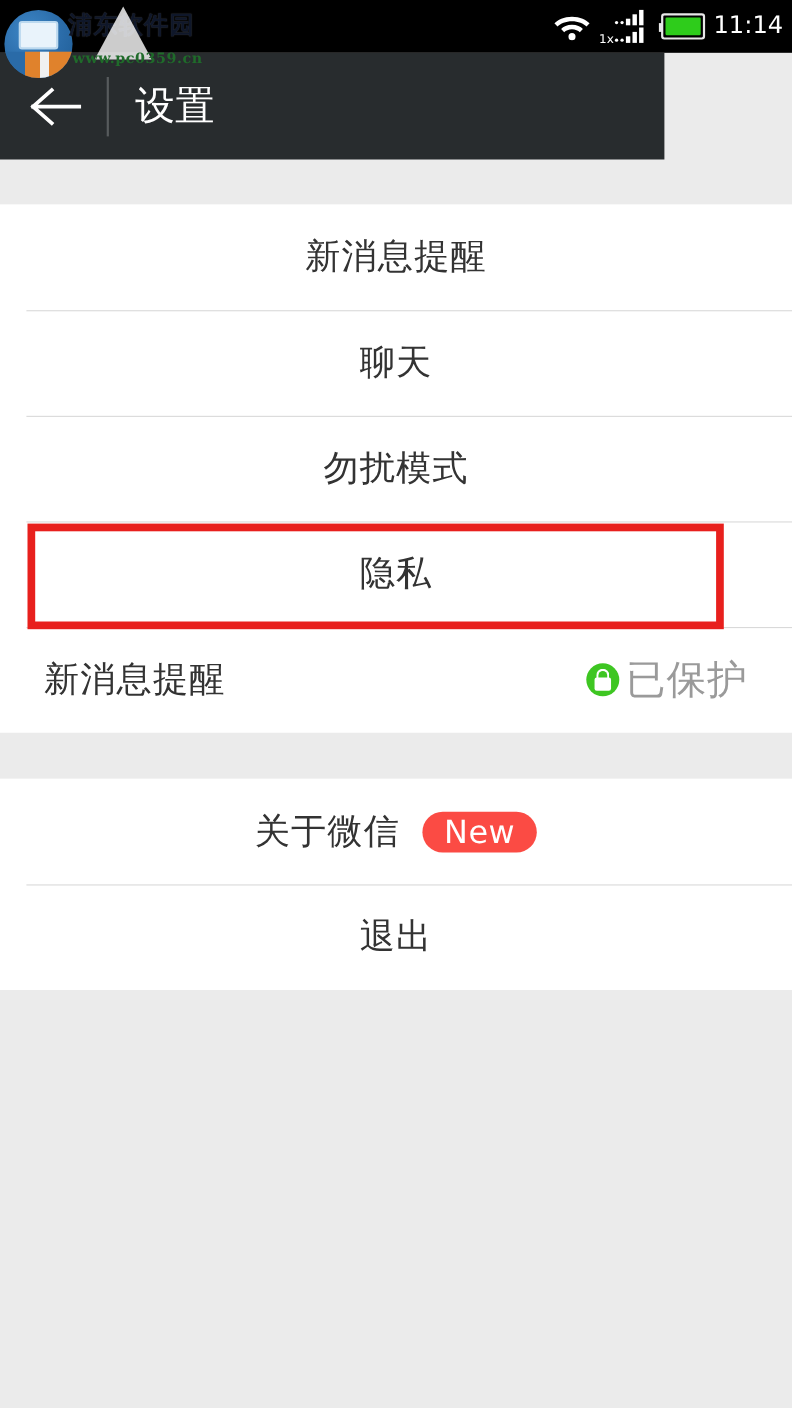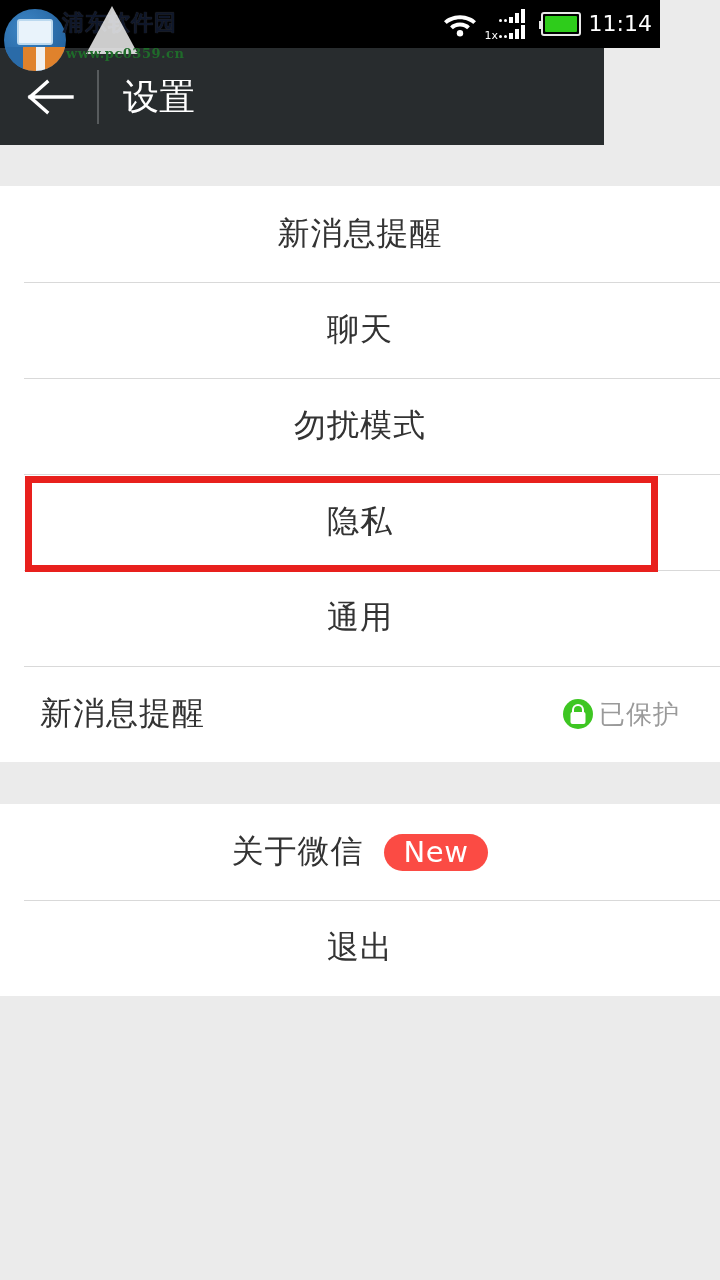--- a/index.html
+++ b/index.html
@@ -21,21 +21,21 @@
     position: absolute;
     left: 0; top: 0;
     width: 720px; height: 1280px;
     background: #ebebeb;
   }
 
   
   .statusbar {
     position: absolute;
     left: 0; top: 0;
-    width: 660px; height: 48px;
+    width: 720px; height: 48px;
     background: #000000;
     z-index: 5;
   }
   .status-right {
     position: absolute;
     right: 8px; top: 0;
     height: 48px;
     display: flex;
     align-items: center;
     gap: 8px;
@@ -222,21 +222,21 @@
     white-space: nowrap;
     letter-spacing: 1px;
   }
   .row-right {
     margin-left: auto;
     display: flex;
     align-items: center;
     gap: 6px;
   }
   .row-value {
-    font-size: 26px;
+    font-size: 36px;
     color: #9a9a9a;
     white-space: nowrap;
     letter-spacing: 1px;
   }
 
   
   .lock-badge {
     width: 30px; height: 30px;
     border-radius: 50%;
     background: #3ec622;
@@ -368,23 +368,20 @@
       </div>
 
       <div class="row">
         <span class="row-label">勿扰模式</span>
       </div>
 
       <div class="row">
         <span class="row-label">隐私</span>
       </div>
 
-      <div class="row">
-        <span class="row-label">通用</span>
-      </div>
 
       <div class="row">
         <span class="row-label">新消息提醒</span>
         <span class="row-right">
           <span class="lock-badge">
             <span class="shackle"></span>
             <span class="body"></span>
           </span>
           <span class="row-value">已保护</span>
         </span>

